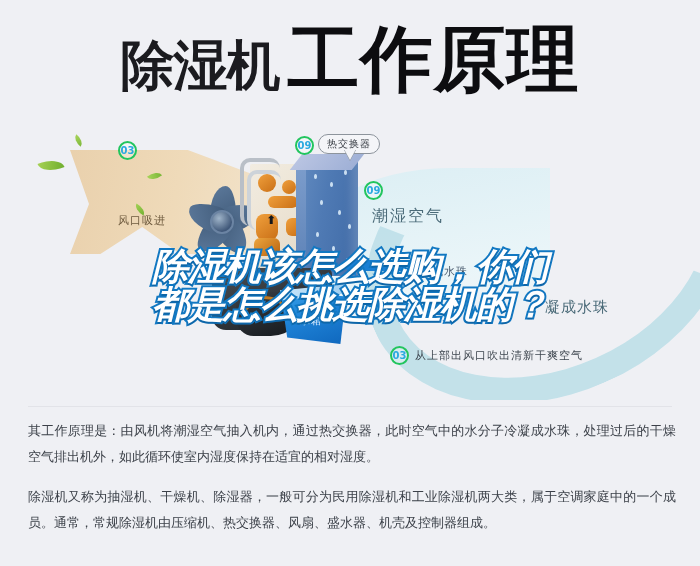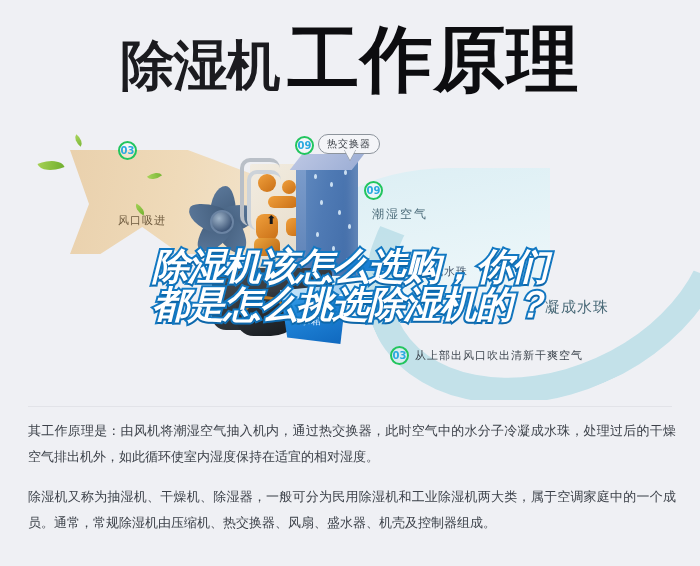--- a/index.html
+++ b/index.html
@@ -199,21 +199,21 @@
     font-family:"DejaVu Sans",sans-serif;
   }
   .callout-tail{
     position:absolute;left:344px;top:31px;width:0;height:0;
     border-left:6px solid transparent;border-right:6px solid transparent;
     border-top:11px solid #f4f5f8;
     filter:drop-shadow(0 1.5px 0 #8d949c);
   }
   .wet-lbl{
     position:absolute;left:372px;top:88px;
-    font-size:12px;color:#4a6a78;letter-spacing:2px;
+    font-size:16px;color:#4a6a78;letter-spacing:2px;
     font-family:Liberation Sans, sans-serif;
   }
   .cond-lbl{
     position:absolute;left:545px;top:180px;
     font-size:15px;color:#4a6a78;letter-spacing:1px;
     font-family:"DejaVu Sans",sans-serif;
   }
   .intake-lbl{
     position:absolute;left:420px;top:146px;
     font-size:11px;color:#44566a;letter-spacing:1px;

